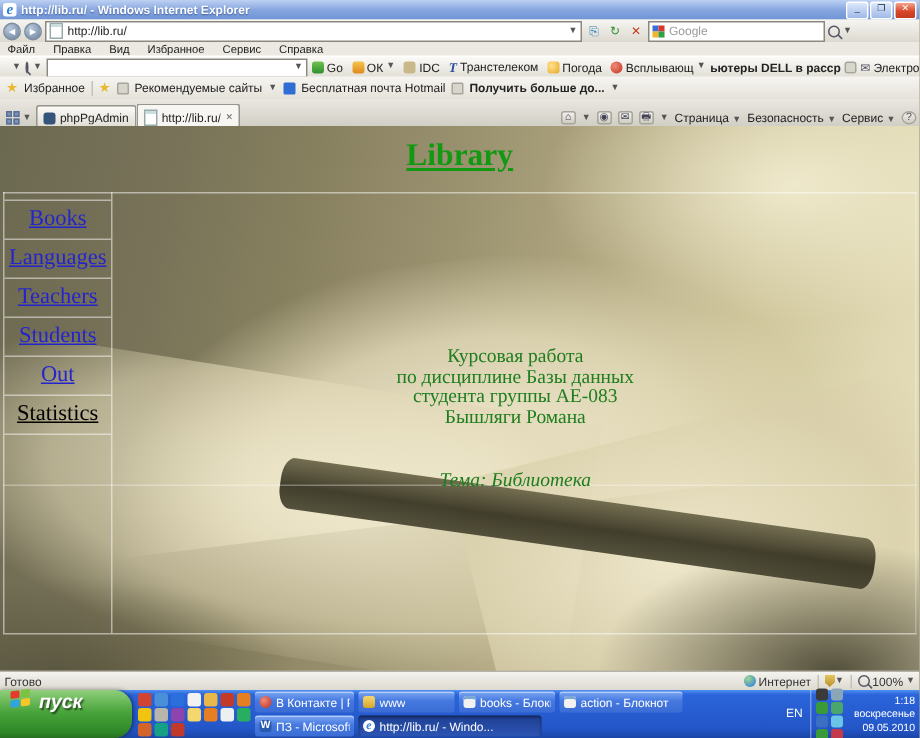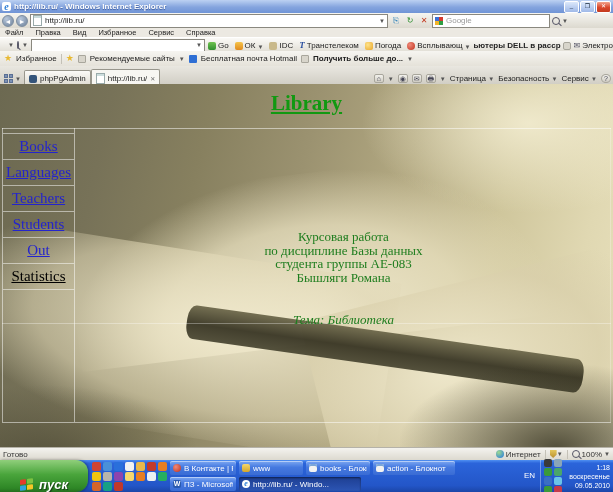--- a/index.html
+++ b/index.html
@@ -39,21 +39,21 @@
   
   #menubar{left:0;right:0;top:28px;height:9px;display:flex;gap:12px;align-items:center;padding:0 5px;
     font-size:7.5px;color:#222;background:#ece9e2}
 
   
   #gtoolbar{left:0;right:0;top:37px;height:14px;border-top:1px solid #fff;
     background:linear-gradient(180deg,#fbfaf7,#e1ded5);display:flex;align-items:center;gap:3px;padding:0 2px;font-size:8px;color:#222}
   .gsep{width:1px;height:10px;background:#c4c1b7}
   .gcombo{flex:0 0 168px;height:11px;background:#fff;border:1px solid #8a887f;display:flex;align-items:center;justify-content:flex-end;padding:0 2px}
   .cicon{width:8px;height:8px;border-radius:2px;display:inline-block}
-  .gbtnt{display:flex;align-items:flex-end;gap:2px;white-space:nowrap}
+  .gbtnt{display:flex;align-items:flex-start;gap:2px;white-space:nowrap}
 
   
   #favbar{left:0;right:0;top:51px;height:15px;background:linear-gradient(180deg,#f6f5f1,#e5e2d9);
     display:flex;align-items:center;gap:4px;padding:0 4px;font-size:8px;color:#222}
   .star{color:#e8b931;font-size:9px;line-height:9px}
   .ficon{width:8px;height:8px;border-radius:1px;display:inline-block}
 
   
   #tabrow{left:0;right:0;top:66px;height:18px;background:linear-gradient(180deg,#e9e7e0,#cfccc2);
     display:flex;align-items:flex-end;padding:2px 2px 0 2px;font-size:8px;color:#222}
@@ -96,21 +96,21 @@
   #statusbar{left:0;right:0;top:447px;height:13px;background:linear-gradient(180deg,#f4f3ef,#dcd9cf);
     border-top:1px solid #b5b2a8;display:flex;align-items:center;font-size:8px;color:#333;padding:0 3px;box-sizing:border-box}
   .sdiv{width:1px;height:9px;background:#c4c1b7;margin:0 4px}
   .globe{width:8px;height:8px;border-radius:50%;background:radial-gradient(circle at 35% 30%,#9fd98f,#3f8fd0 75%);display:inline-block;margin-right:2px}
   .shield{width:7px;height:8px;background:linear-gradient(180deg,#e4c75a,#b98f2e);clip-path:polygon(0 0,100% 0,100% 60%,50% 100%,0 60%);display:inline-block}
 
   
   #taskbar{left:0;right:0;top:460px;height:32px;background:linear-gradient(180deg,#4f90f2 0%,#2b64da 10%,#2356c8 80%,#1b46a8 100%)}
   #startbtn{position:absolute;left:0;top:0;width:88px;height:32px;border-radius:0 12px 12px 0;
     background:linear-gradient(180deg,#90cf7b 0%,#4aa53c 45%,#2e8726 88%,#256f1f 100%);
-    box-shadow:1px 0 3px rgba(0,0,0,.4);display:flex;align-items:flex-end;gap:5px;padding-left:20px;box-sizing:border-box}
+    box-shadow:1px 0 3px rgba(0,0,0,.4);display:flex;align-items:flex-start;gap:5px;padding-left:7px;box-sizing:border-box}
   .flag{width:14px;height:13px;display:grid;grid-template-columns:6px 6px;grid-template-rows:5px 5px;gap:1px;transform:skewY(-8deg)}
   .flag i{display:block;border-radius:1px}
   .f1{background:#e53b2c}.f2{background:#7ec242}.f3{background:#30a4e0}.f4{background:#f5c727}
   #startlabel{font:italic bold 13px "Liberation Sans",sans-serif;color:#fff;text-shadow:1px 1px 1px rgba(0,0,0,.55)}
   #quicklaunch{position:absolute;left:92px;top:1px;width:78px;height:30px;display:flex;flex-wrap:wrap;gap:1px 2px;align-content:center}
   .ql{width:9px;height:9px;border-radius:2px}
   .tbtn{position:absolute;height:14px;border-radius:2px;color:#fff;font-size:8px;display:flex;align-items:center;gap:3px;
     padding:0 3px;box-sizing:border-box;white-space:nowrap;overflow:hidden;
     background:linear-gradient(180deg,#7da8f2,#4579e0 45%,#3a6cd4);box-shadow:inset 0 1px rgba(255,255,255,.45)}
   .tbtn.active{background:linear-gradient(180deg,#1e3f92,#2c55b4);box-shadow:inset 0 1px 2px rgba(0,0,0,.5)}

